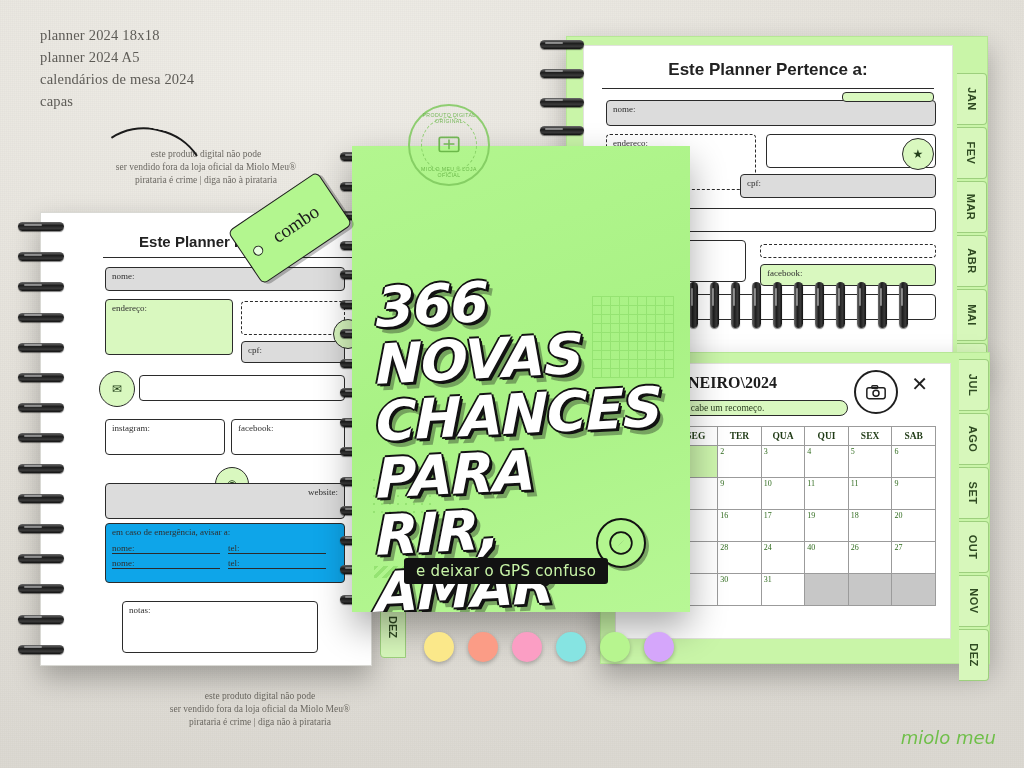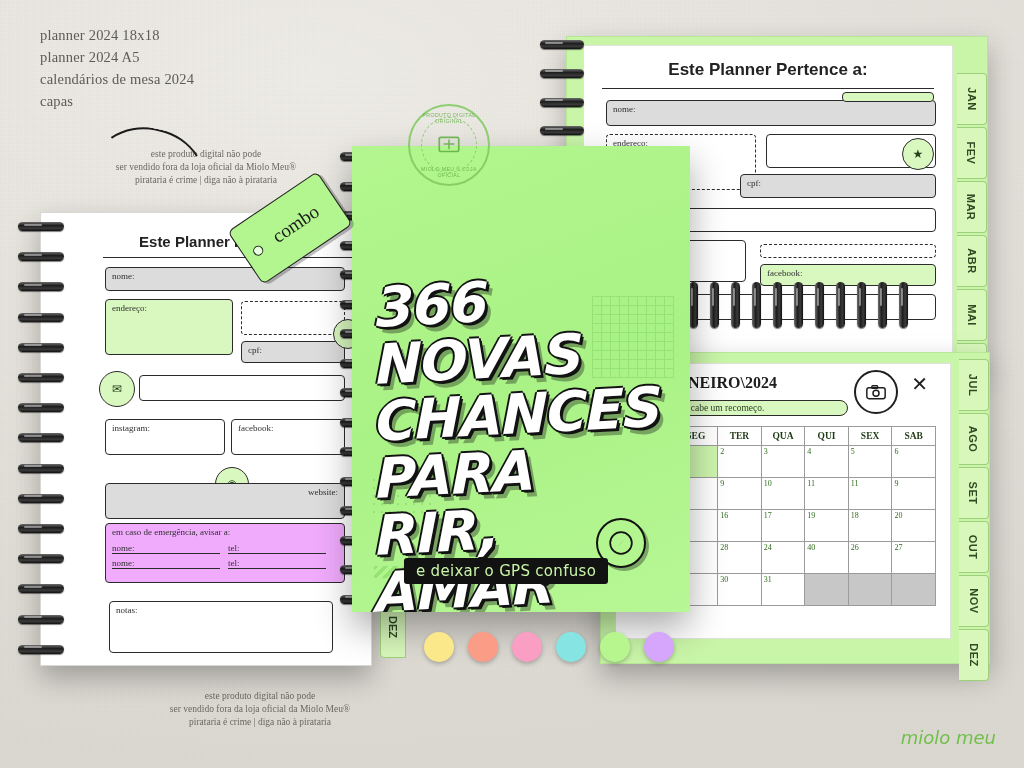--- a/index.html
+++ b/index.html
@@ -707,33 +707,33 @@
       <div class="field" style="left:138px; top:196px; width:114px; height:36px;">
         <span class="lbl">facebook:</span>
       </div>
 
       <div class="circ" style="left:122px; top:244px; width:32px; height:32px;">◉</div>
 
       <div class="field shade" style="left:12px; top:260px; width:240px; height:36px;text-align:right;">
         <span class="lbl">website:</span>
       </div>
 
-      <div class="field" style="left:12px; top:300px; width:240px; height:60px; background:#f0abfc;">
+      <div class="field" style="left:12px; top:300px; width:240px; height:60px; background:#0ea5e9;">
         <span class="lbl">em caso de emergência, avisar a:</span>
         <div style="margin-top:6px; display:flex; gap:8px;">
           <span class="lbl" style="width:108px; border-bottom:1px solid #2b2b2b">nome:</span>
           <span class="lbl" style="width:98px; border-bottom:1px solid #2b2b2b">tel:</span>
         </div>
         <div style="margin-top:4px; display:flex; gap:8px;">
           <span class="lbl" style="width:108px; border-bottom:1px solid #2b2b2b">nome:</span>
           <span class="lbl" style="width:98px; border-bottom:1px solid #2b2b2b">tel:</span>
         </div>
       </div>
 
-      <div class="field" style="left:16px; top:378px; width:224px; height:52px;">
+      <div class="field" style="left:29px; top:378px; width:196px; height:52px;">
         <span class="lbl">notas:</span>
       </div>
 
       <div class="circ" style="right:-2px; top:96px; width:28px; height:28px;">★</div>
     </div>
   </div>
 
   <div class="spiral" id="spiral-left">
     <div class="ring"></div>
     <div class="ring"></div>

